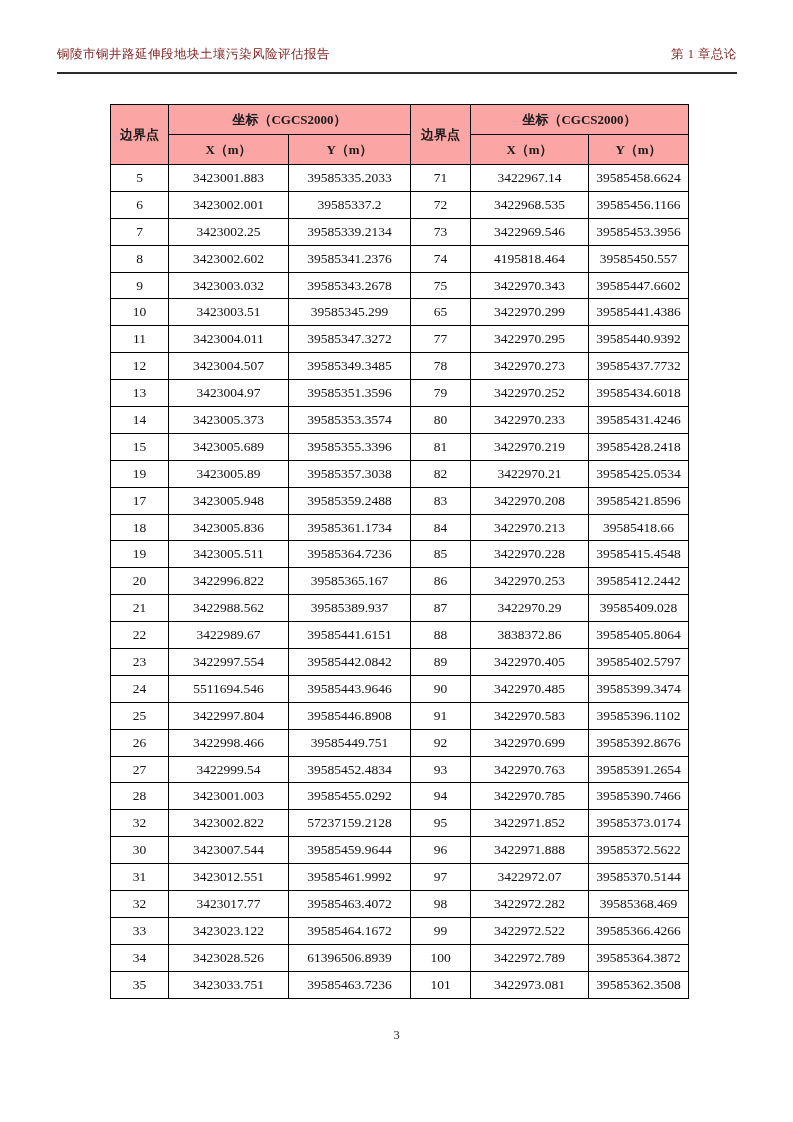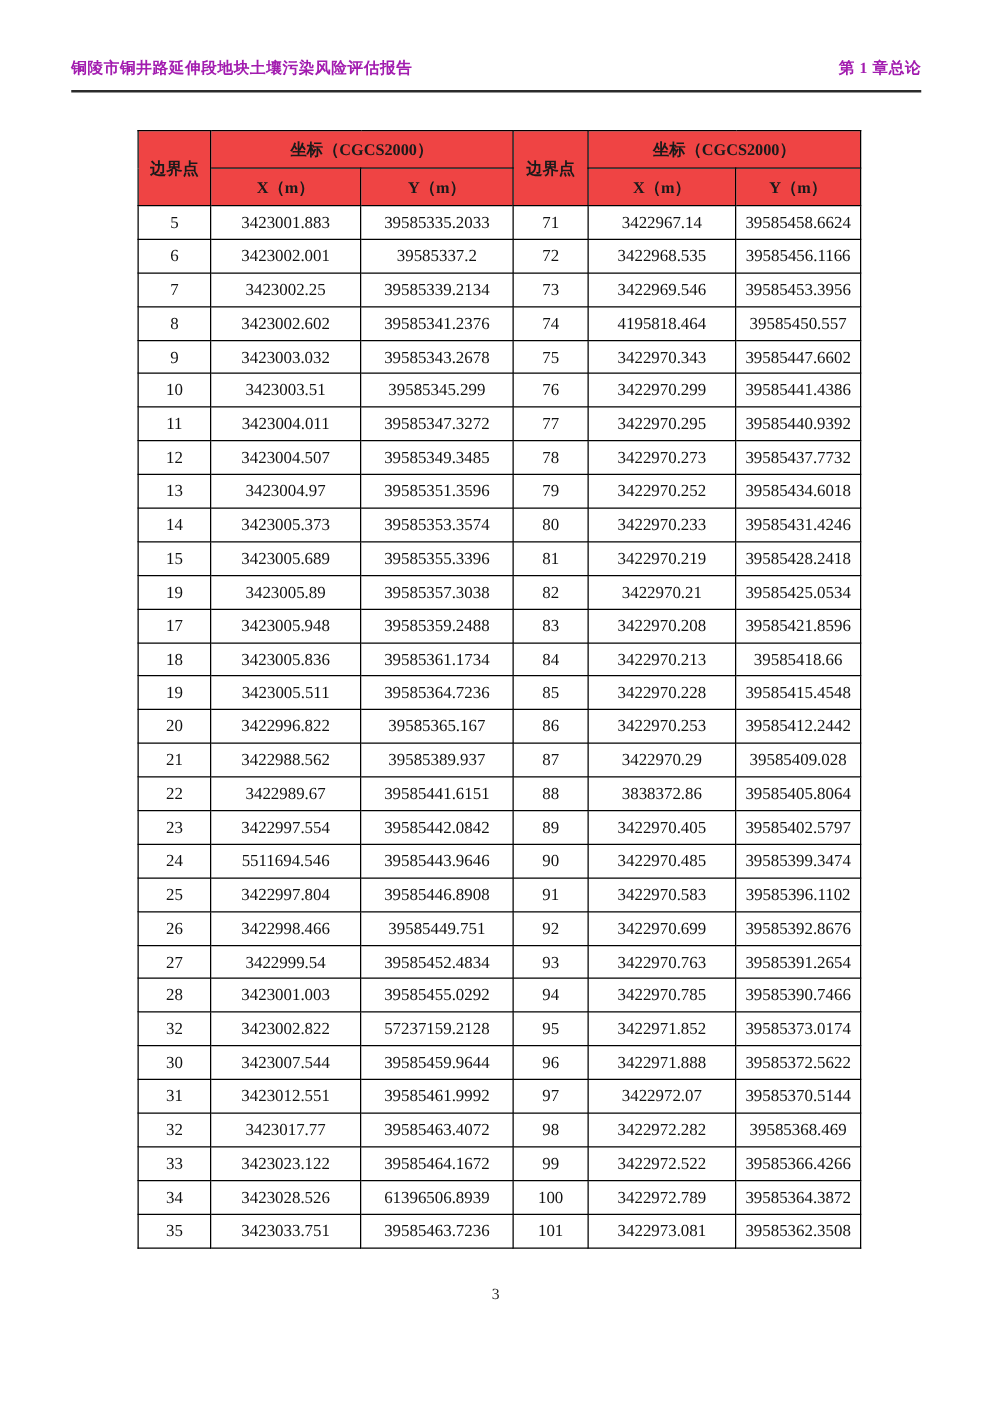--- a/index.html
+++ b/index.html
@@ -18,41 +18,40 @@
     left: 57px;
     right: 56px;
     padding-top: 46px;
     padding-bottom: 9px;
     border-bottom: 2.5px solid #2b2b2b;
     display: flex;
     justify-content: space-between;
     align-items: flex-end;
     font-size: 12.5px;
     letter-spacing: 0.5px;
-    color: #a21caf;
-    font-weight: bold;
+    color: #7f1d1d;
   }
   .doc-table {
     position: absolute;
     top: 104px;
     left: 110px;
     border-collapse: collapse;
     table-layout: fixed;
     font-size: 13.5px;
   }
   .doc-table th, .doc-table td {
     border: 1px solid #000000;
     text-align: center;
     vertical-align: middle;
     padding: 0 2px;
     overflow: hidden;
     white-space: nowrap;
   }
   .doc-table thead th {
-    background: #ef4444;
+    background: #fca5a5;
     font-weight: bold;
     font-size: 13px;
     height: 30px;
   }
   .doc-table tbody td {
     height: 26.9px;
     font-weight: normal;
     color: #111111;
   }
   .col-point { width: 58px; }
@@ -140,21 +139,21 @@
         <td>3423003.032</td>
         <td>39585343.2678</td>
         <td>75</td>
         <td>3422970.343</td>
         <td>39585447.6602</td>
       </tr>
       <tr>
         <td>10</td>
         <td>3423003.51</td>
         <td>39585345.299</td>
-        <td>76</td>
+        <td>65</td>
         <td>3422970.299</td>
         <td>39585441.4386</td>
       </tr>
       <tr>
         <td>11</td>
         <td>3423004.011</td>
         <td>39585347.3272</td>
         <td>77</td>
         <td>3422970.295</td>
         <td>39585440.9392</td>

